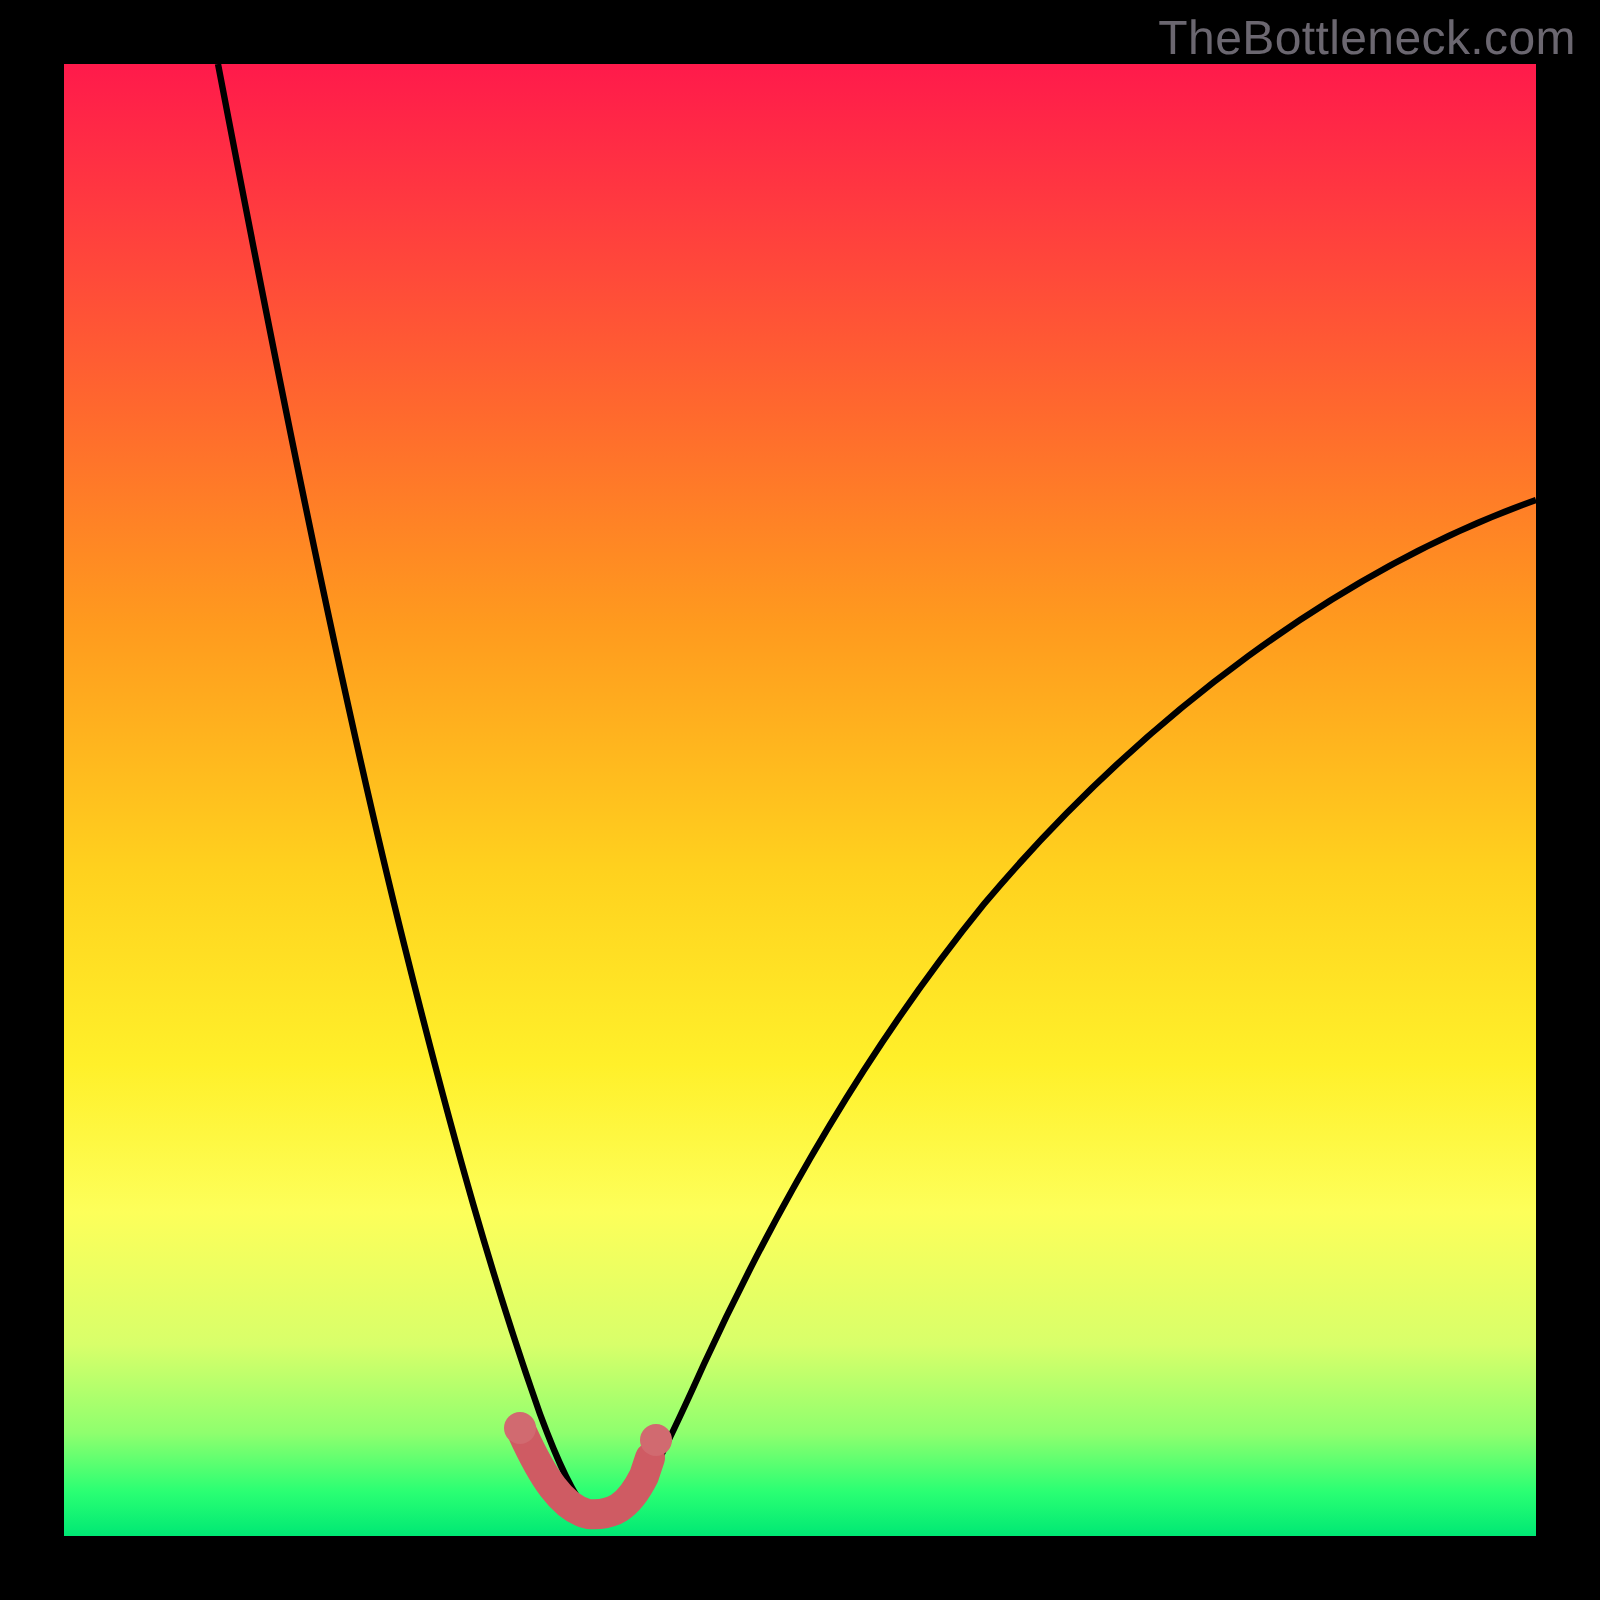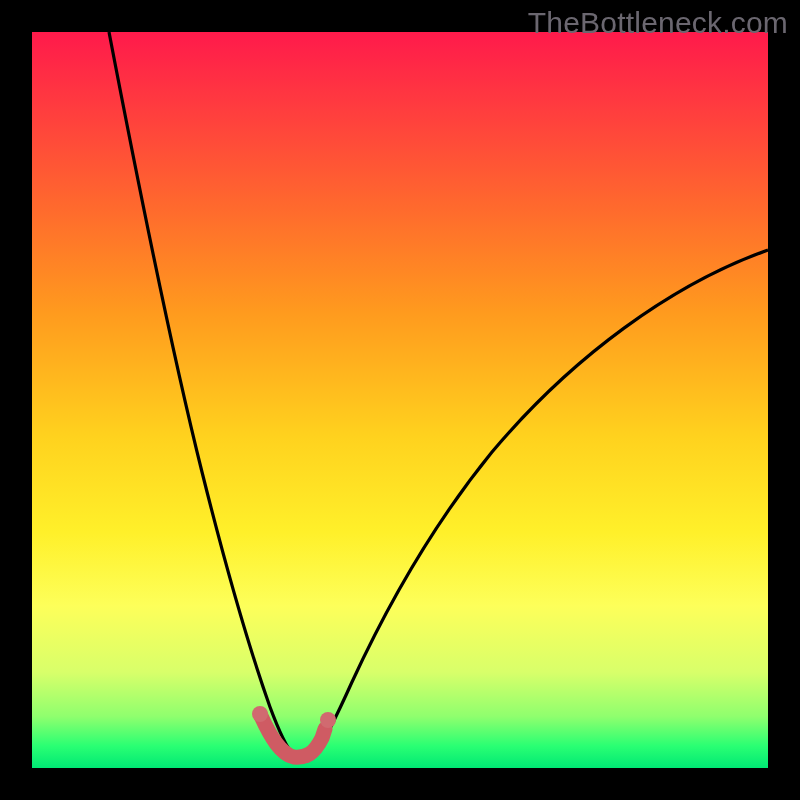--- a/index.html
+++ b/index.html
@@ -36,21 +36,21 @@
       #d8ff6a 87%,
       #8fff6e 93%,
       #2aff73 97%,
       #00e874 100%);
   }
   .watermark {
     position: absolute;
     top: 6px;
     right: 12px;
     color: #6b6770;
-    font-size: 30px;
+    font-size: 24px;
     font-weight: 500;
     letter-spacing: 0.2px;
   }
   svg.curves {
     position: absolute;
     left: 32px;
     top: 32px;
     width: 736px;
     height: 736px;
     overflow: visible;

